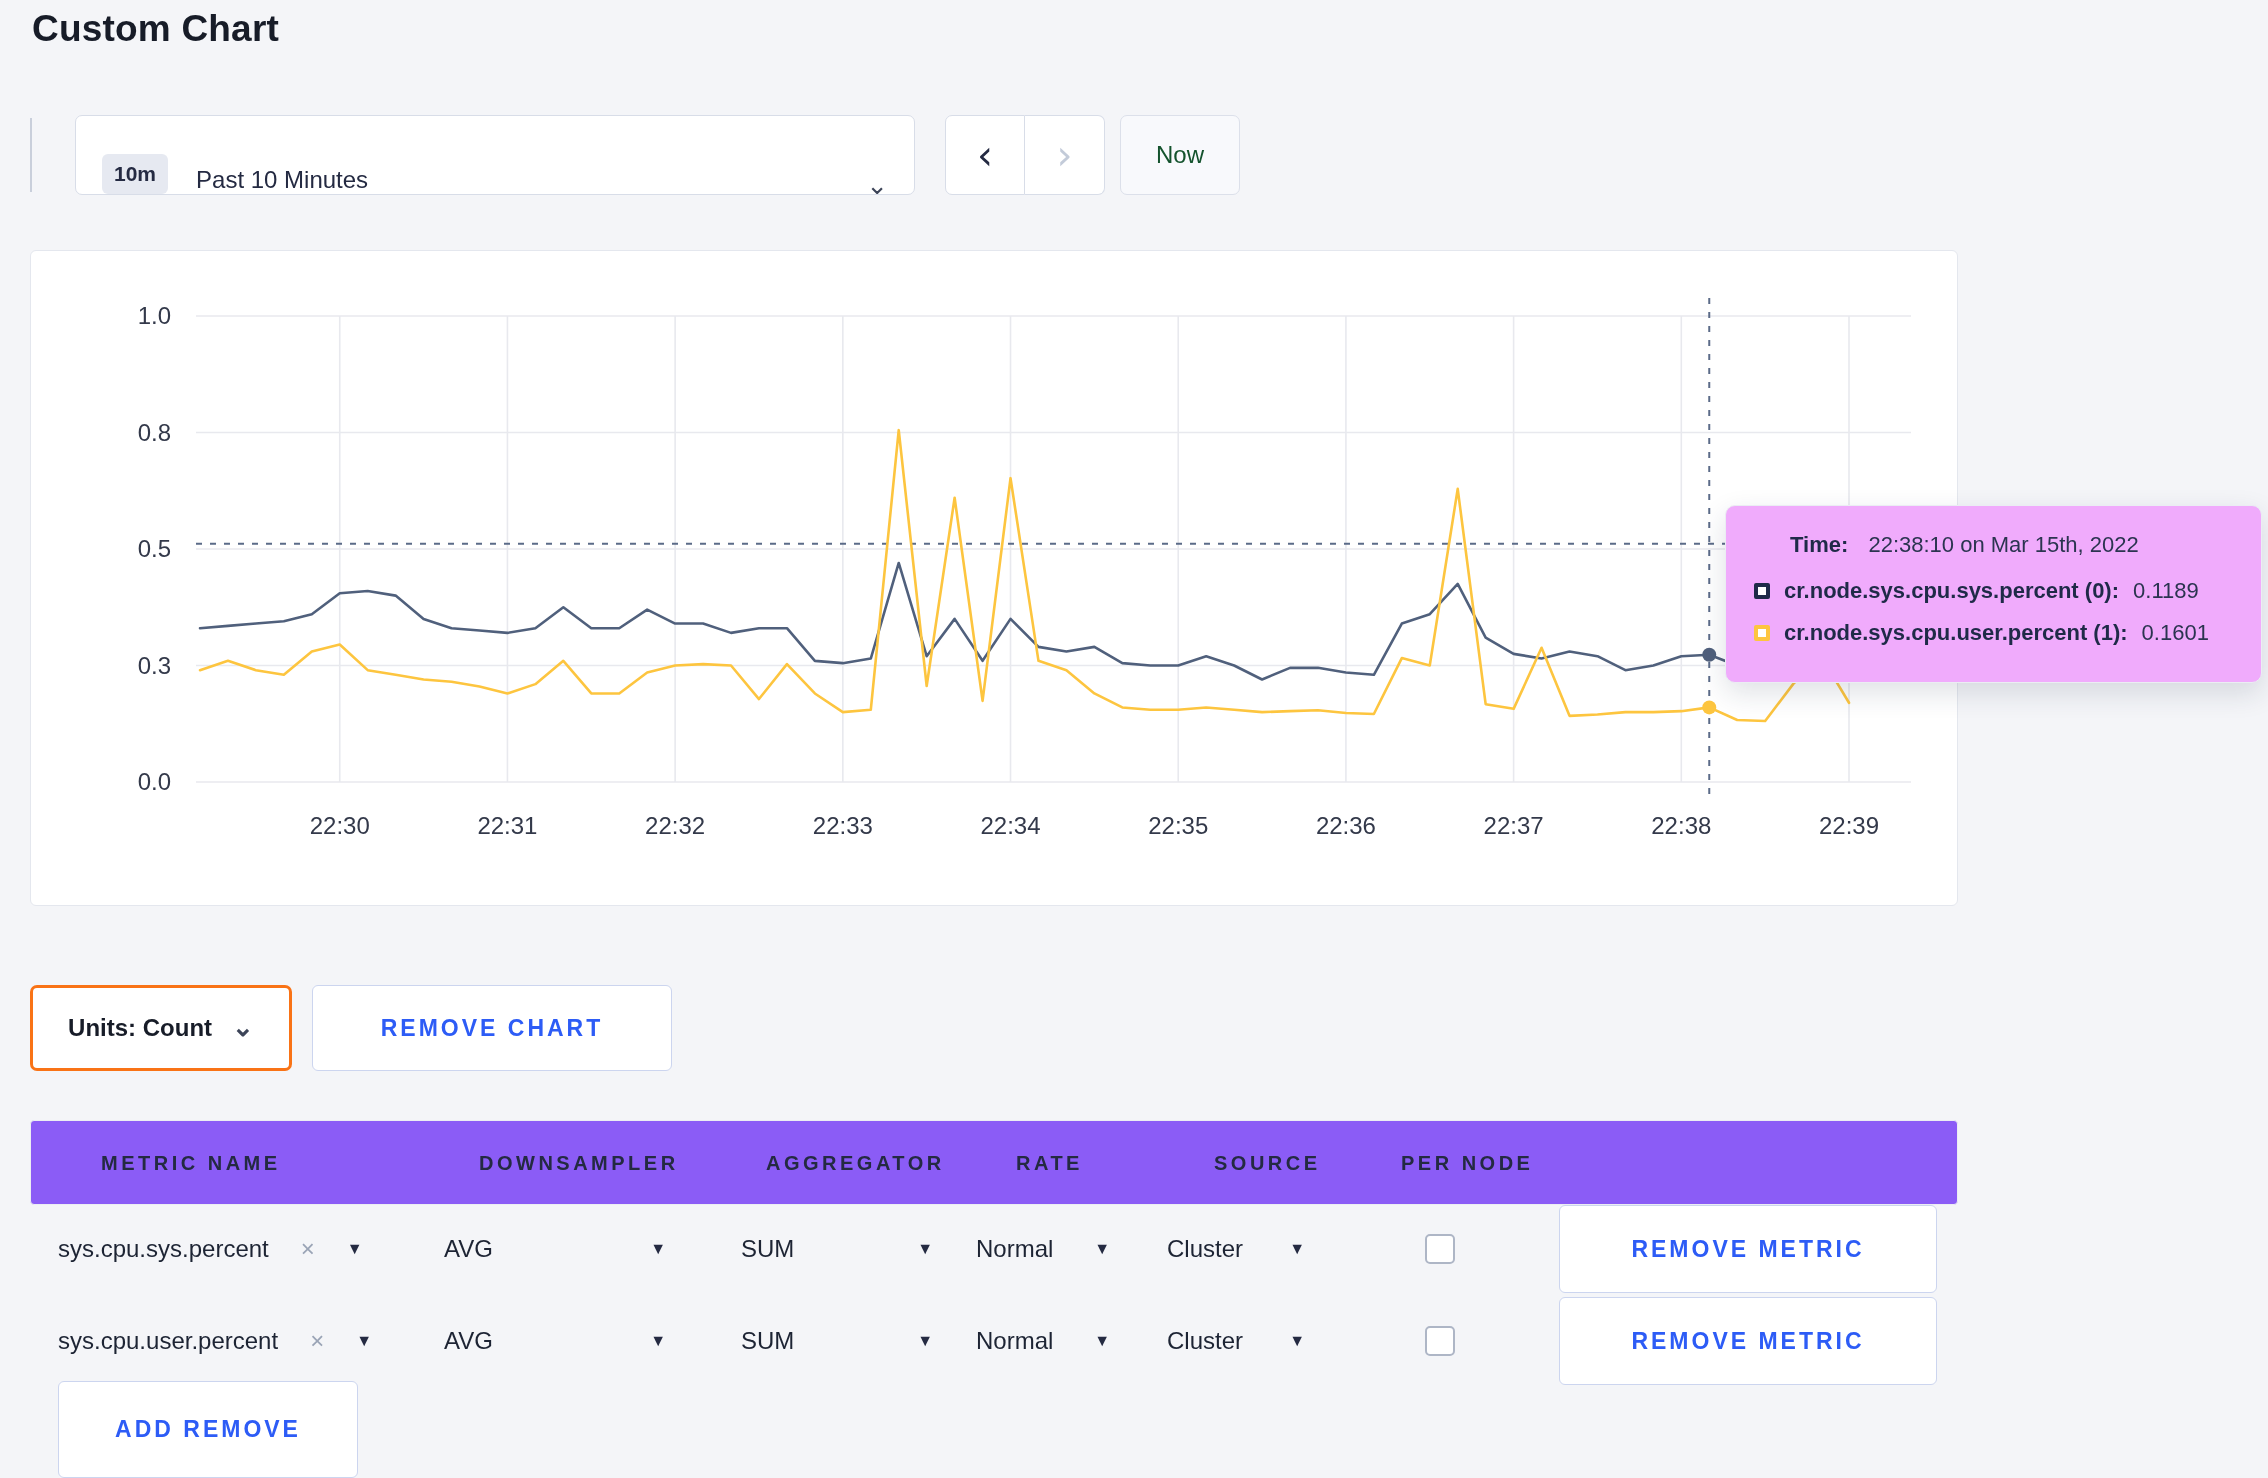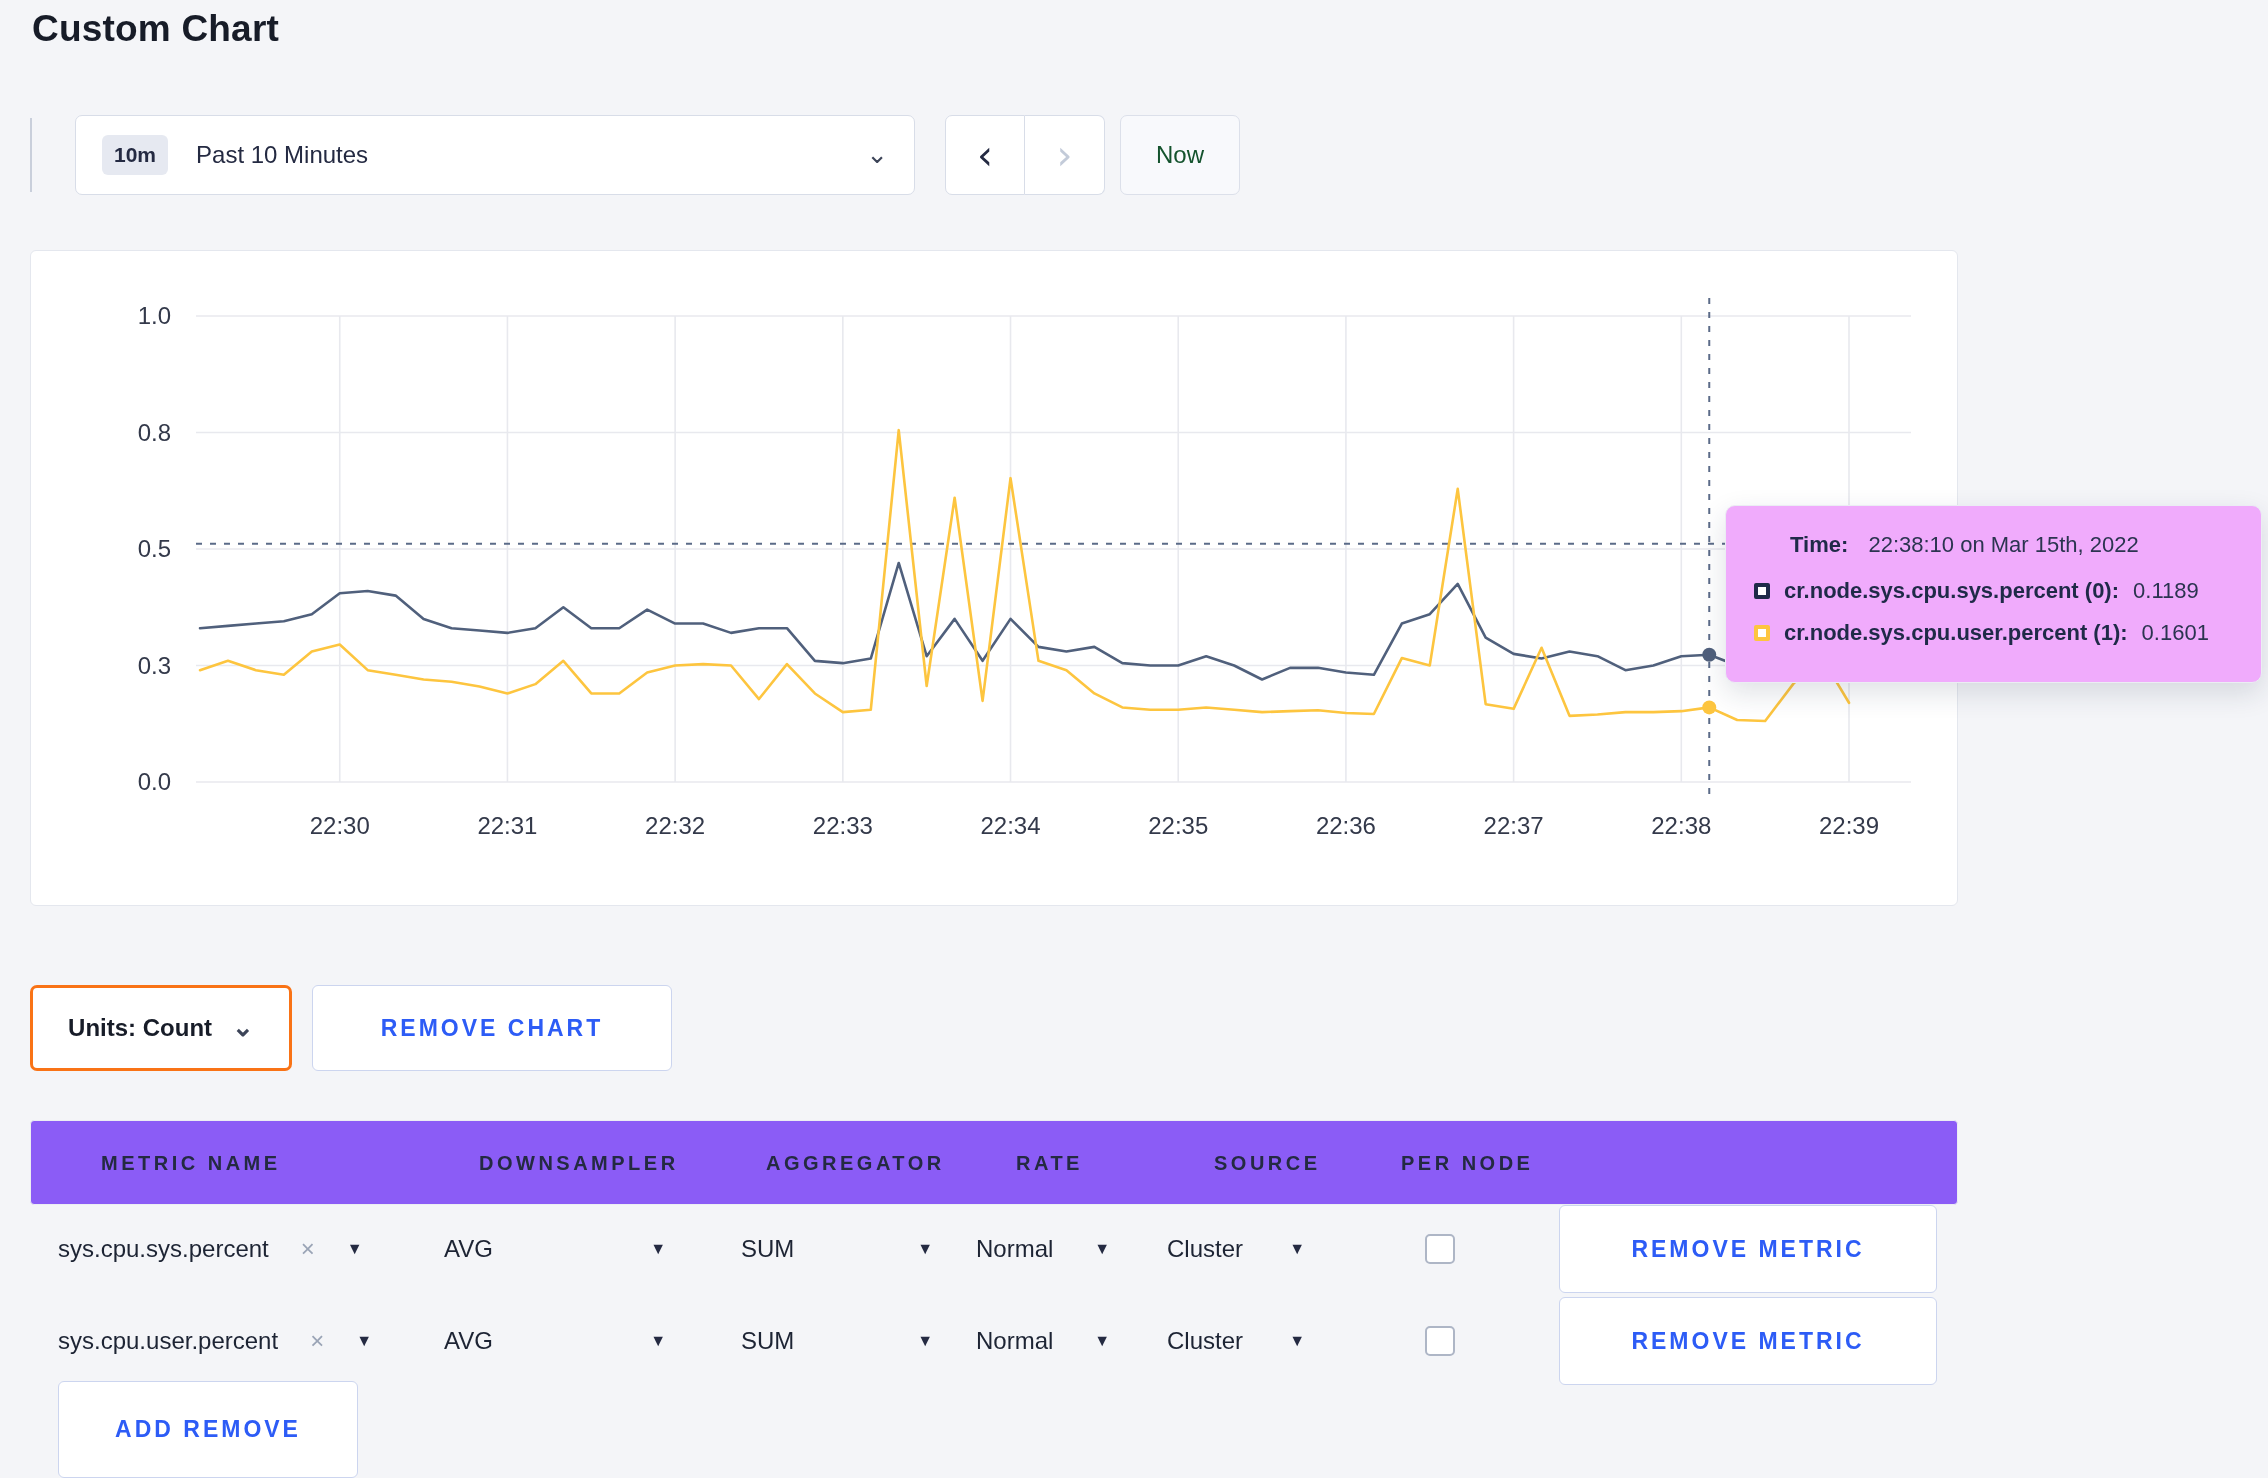--- a/index.html
+++ b/index.html
@@ -5,21 +5,21 @@
   * { margin:0; padding:0; box-sizing:border-box; }
   html,body { background:#f4f5f8; }
   body { font-family:"Liberation Sans", sans-serif; color:#242a42; }
   .page { position:relative; width:2268px; height:1478px; overflow:hidden; background:#f4f5f8; }
 
   .page-title { position:absolute; left:32px; top:8px; font-size:37px; font-weight:600; color:#171c28; letter-spacing:.2px; }
 
   
   .toolbar-divider { position:absolute; left:30px; top:118px; width:2px; height:74px; background:#c9cfdb; }
   .time-select { position:absolute; left:75px; top:115px; width:840px; height:80px; background:#fff;
-    border:1px solid #d8dde8; border-radius:7px; display:flex; align-items:center; padding:0 26px; cursor:pointer; }
+    border:1px solid #d8dde8; border-radius:7px; display:flex; align-items:flex-end; padding:0 26px; cursor:pointer; }
   .range-badge { background:#e6e9f1; color:#242a42; font-weight:700; font-size:21px; padding:8px 12px; border-radius:6px; }
   .range-label { font-size:24px; margin-left:28px; color:#242a42; flex:1; }
   .chev { color:#3c4458; font-size:26px; line-height:0.6; }
 
   .nav-group { position:absolute; left:945px; top:115px; height:80px; display:flex; }
   .nav-btn { width:80px; height:80px; background:#fff; border:1px solid #d8dde8; font-size:40px; line-height:74px;
     text-align:center; cursor:pointer; font-family:"DejaVu Sans", sans-serif; padding:0; }
   .nav-btn.prev { border-radius:7px 0 0 7px; color:#242a42; }
   .nav-btn.next { border-radius:0 7px 7px 0; border-left:none; color:#c3cbd9; }
 

